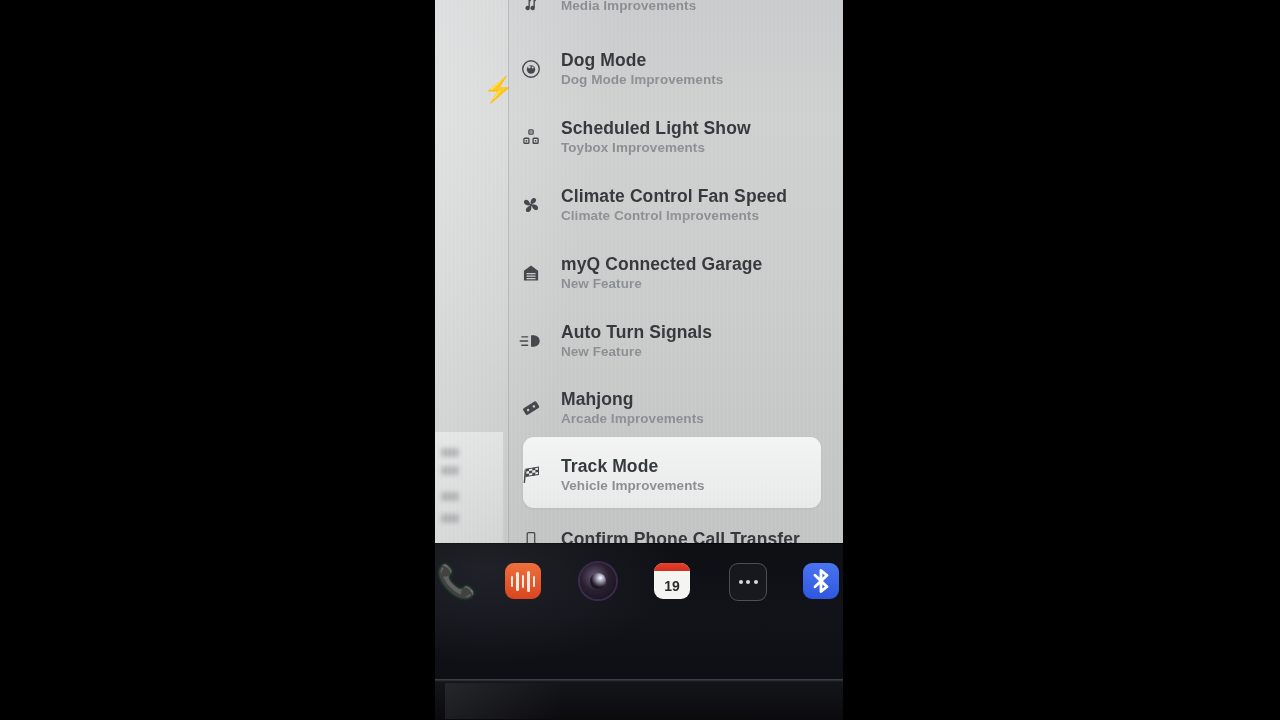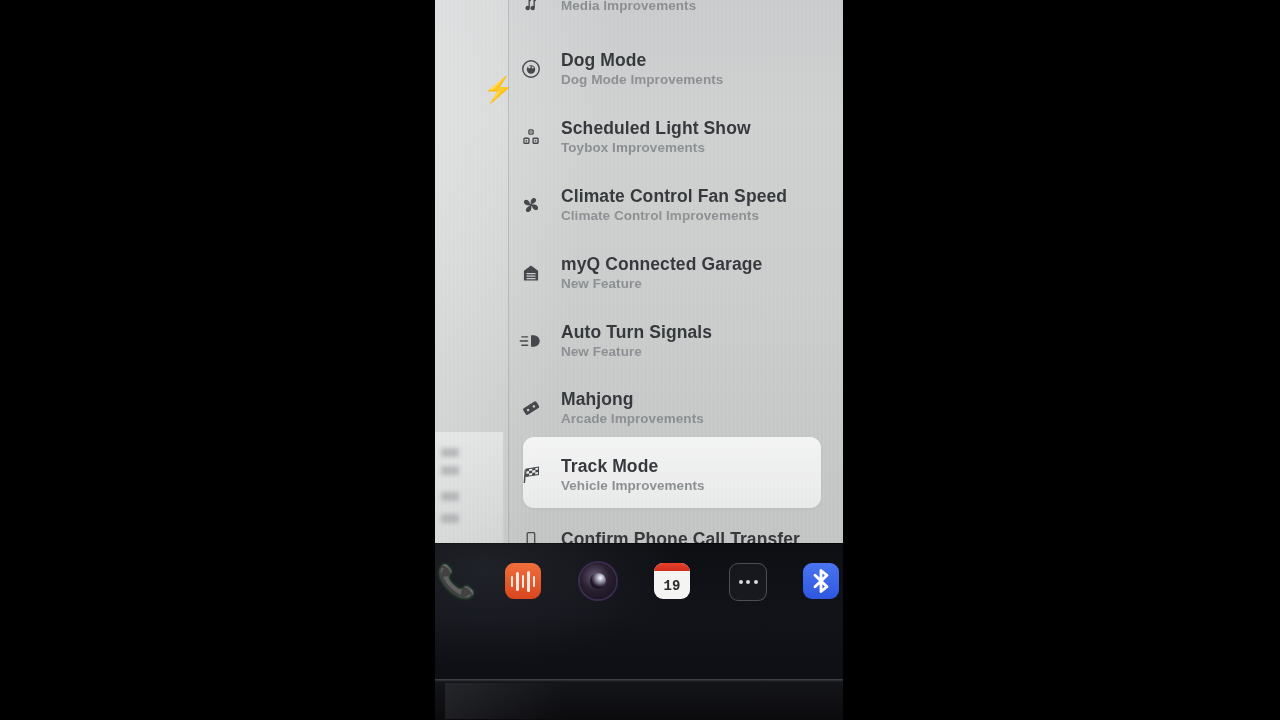--- a/index.html
+++ b/index.html
@@ -304,21 +304,21 @@
             </div>
           </div>
         </div>
 
         <div class="app" id="app-cam" style="left:145px;">
           <div class="icn-sq">
             <div class="lens"></div>
           </div>
         </div>
 
-        <div class="app" id="app-cal" style="left:219px;font-family:Liberation Mono, monospace;">
+        <div class="app" id="app-cal" style="left:219px;">
           <div class="icn-sq">
             <div class="cal-top"></div>
             <div class="cal-day">19</div>
           </div>
         </div>
 
         <div class="app" id="app-more" style="left:294px;">
           <div class="icn-sq">
             <div class="dots">
                 <i></i>

